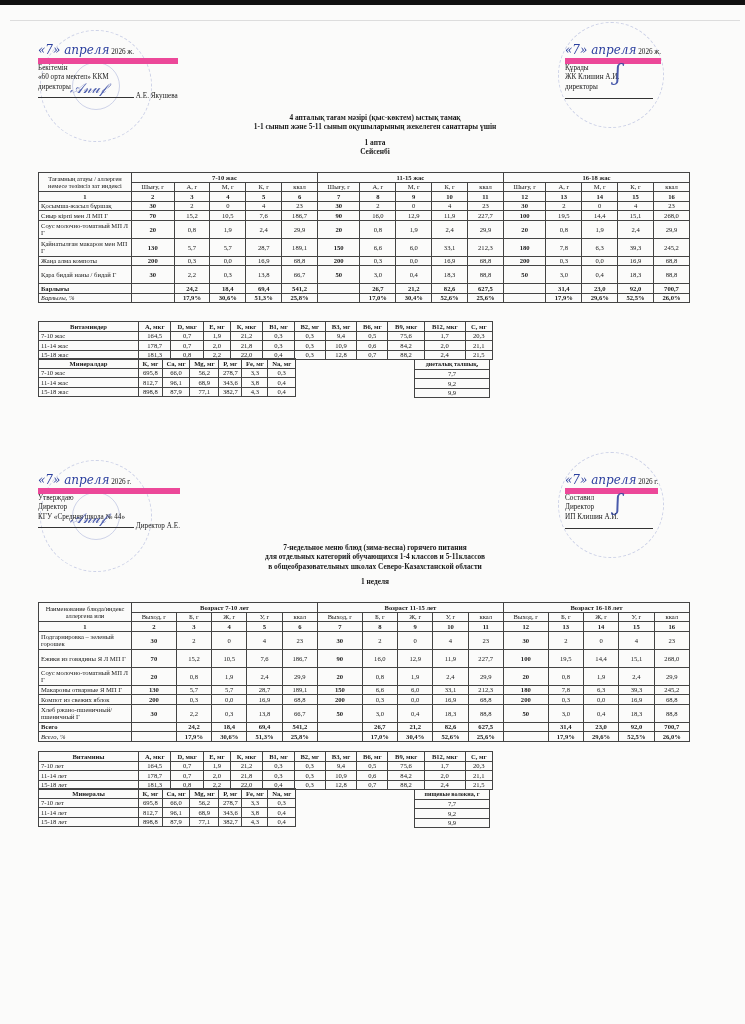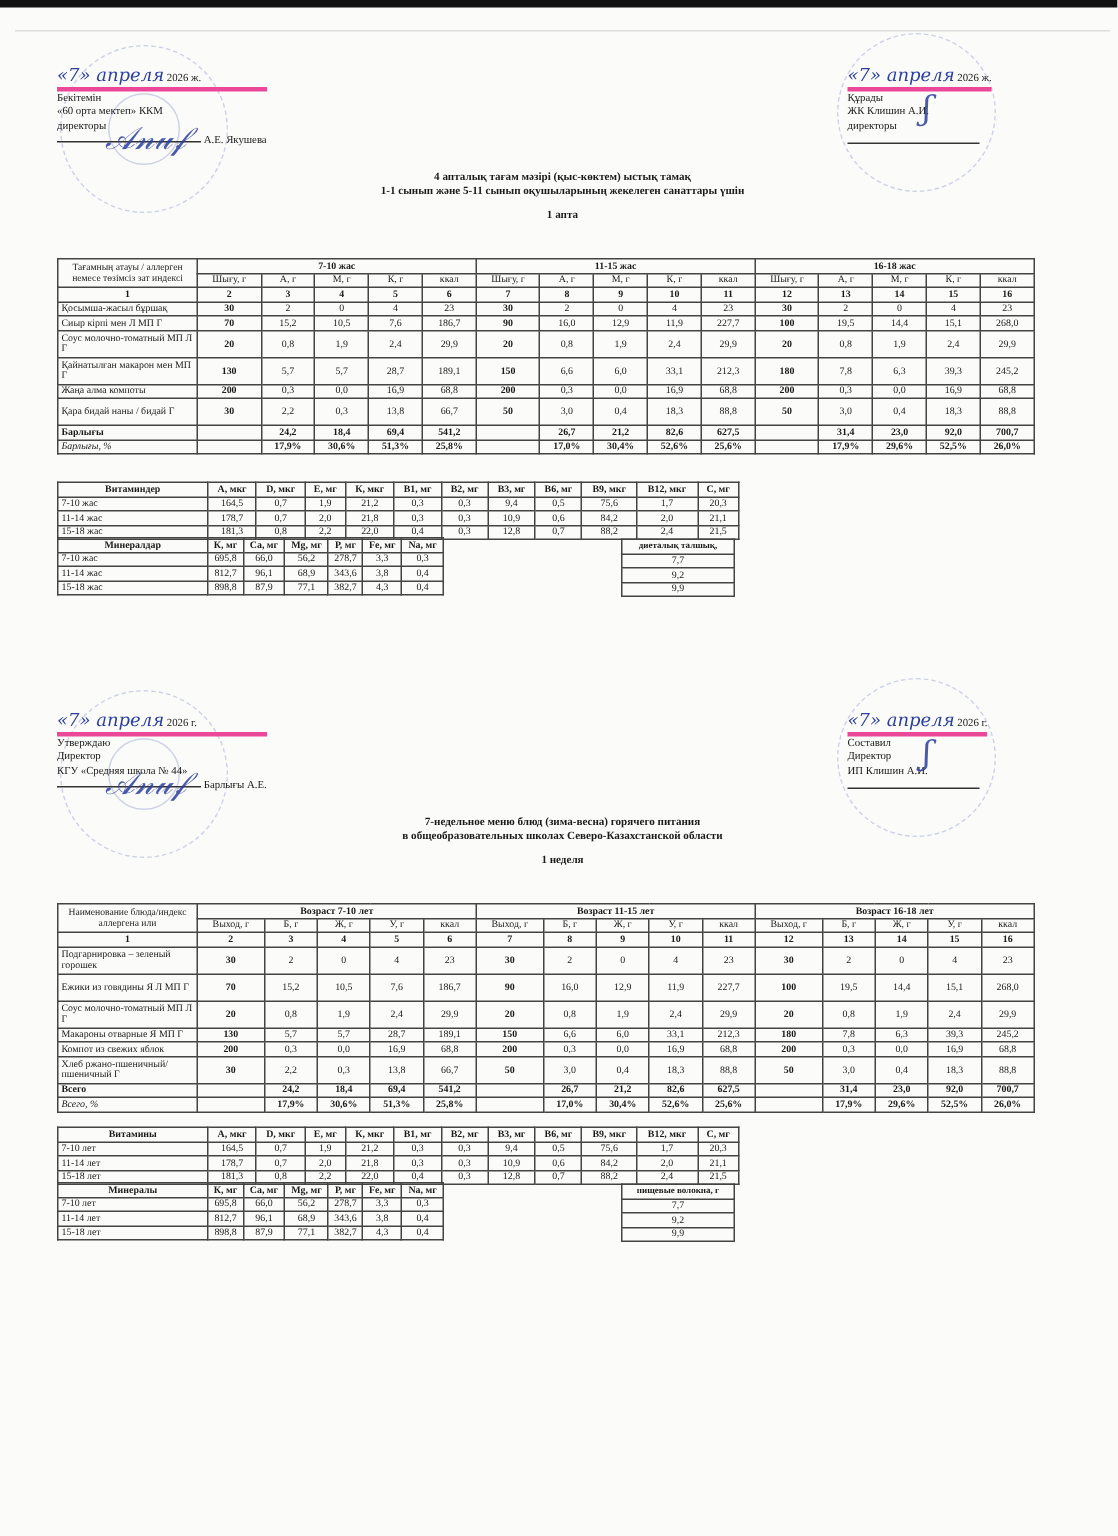--- a/index.html
+++ b/index.html
@@ -4,26 +4,26 @@
 <style>
   html, body { margin:0; padding:0; }
   body { width:745px; height:1024px; background:#fbfbfa; position:relative; overflow:hidden;
          font-family:"Liberation Serif", serif; color:#1a1a1a; }
   .topbar { position:absolute; left:0; top:0; width:745px; height:5px; background:#111; }
   .topline { position:absolute; left:10px; top:20px; width:730px; height:1px; background:#ddd; }
   .half { position:absolute; left:0; width:745px; }
   .half.kz { top:0; }
   .half.ru { top:430px; }
   .approve { position:absolute; font-size:7.2px; line-height:9.5px; }
-  .approve .date { border-bottom:3px solid #ec4899; white-space:nowrap; }
+  .approve .date { border-bottom:6px solid #ec4899; white-space:nowrap; }
   .approve .date .sig { font-family:"DejaVu Serif", serif; font-style:italic; color:#2b3f9e; font-size:12px; }
   .approve .signline { border-bottom:1px solid #333; width:96px; display:inline-block; }
   .stamp { position:absolute; border:1.5px dashed #a7b0d8; border-radius:50%; opacity:.55; }
   .stamp.inner { border-style:solid; border-width:1px; }
-  .sigmark { position:absolute; color:#2b3f9e; font-family:"DejaVu Serif", serif; font-style:italic; font-size:21px; opacity:.85; }
+  .sigmark { position:absolute; color:#2b3f9e; font-family:"DejaVu Serif", serif; font-style:italic; font-size:14px; opacity:.85; }
   .titles { position:absolute; left:150px; width:450px; text-align:center; font-weight:bold; font-size:7.4px; line-height:9.4px; }
   .week { margin-top:6px; }
   table { border-collapse:collapse; position:absolute; font-size:6.6px; }
   td, th { border:1px solid #444; padding:0 2px; height:8.5px; text-align:center; font-weight:normal; }
   .menu { left:38px; width:652px; border:1.5px solid #222; }
   .menu td.name { text-align:left; }
   .menu .b { font-weight:bold; }
   .menu .it { font-style:italic; text-align:left; }
   .menu tr.tall td { height:17px; }
   .vit { border:1px solid #444; }
@@ -65,20 +65,21 @@
     <div>ЖК Клишин А.И.</div>
     <div>директоры</div>
     <div style="border-bottom:1px solid #333;width:88px;height:6px;"></div>
   </div>
   <div class="sigmark" style="left:615px;top:60px;font-size:22px;">ʃ</div>
 
   <div class="titles" style="top:113px;">
     <div>4 апталық тағам мәзірі (қыс-көктем) ыстық тамақ</div>
     <div>1-1 сынып және 5-11 сынып оқушыларының жекелеген санаттары үшін</div>
     <div class="week">1 апта</div>
+    <div>Сейсенбі</div>
   </div>
 
   <table class="menu" style="top:172px;">
     <thead>
       <tr>
         <th rowspan="2" class="name" style="width:88px;font-size:6.4px;">Тағамның атауы / аллерген немесе төзімсіз зат индексі</th>
         <th colspan="5" class="b">7-10 жас</th>
         <th colspan="5" class="b">11-15 жас</th>
         <th colspan="5" class="b">16-18 жас</th>
       </tr>
@@ -396,38 +397,39 @@
 
   <div class="approve" style="left:38px;top:46px;">
     <div class="date">
       <span class="sig">«7» апреля</span>
       <span>2026 г.</span>
     </div>
     <div>Утверждаю</div>
     <div>Директор</div>
     <div>КГУ «Средняя школа № 44»</div>
     <div><span class="signline"></span>
-      <span>Барлығы А.Е.</span></div>
+      <span>Директор А.Е.</span></div>
   </div>
   <div class="sigmark" style="left:70px;top:80px;">𝒜𝓃𝓊𝒻</div>
 
   <div class="approve" style="left:565px;top:46px;">
     <div class="date">
       <span class="sig">«7» апреля</span>
       <span>2026 г.</span>
     </div>
     <div>Составил</div>
     <div>Директор</div>
     <div>ИП Клишин А.И.</div>
     <div style="border-bottom:1px solid #333;width:88px;height:6px;"></div>
   </div>
   <div class="sigmark" style="left:615px;top:60px;font-size:22px;">ʃ</div>
 
   <div class="titles" style="top:113px;">
     <div>7-недельное меню блюд (зима-весна) горячего питания</div>
+    <div>для отдельных категорий обучающихся 1-4 классов и 5-11классов</div>
     <div>в общеобразовательных школах Северо-Казахстанской области</div>
     <div class="week">1 неделя</div>
   </div>
 
   <table class="menu" style="top:172px;">
     <thead>
       <tr>
         <th rowspan="2" class="name" style="width:88px;font-size:6.4px;">Наименование блюда/индекс аллергена или</th>
         <th colspan="5" class="b">Возраст 7-10 лет</th>
         <th colspan="5" class="b">Возраст 11-15 лет</th>

